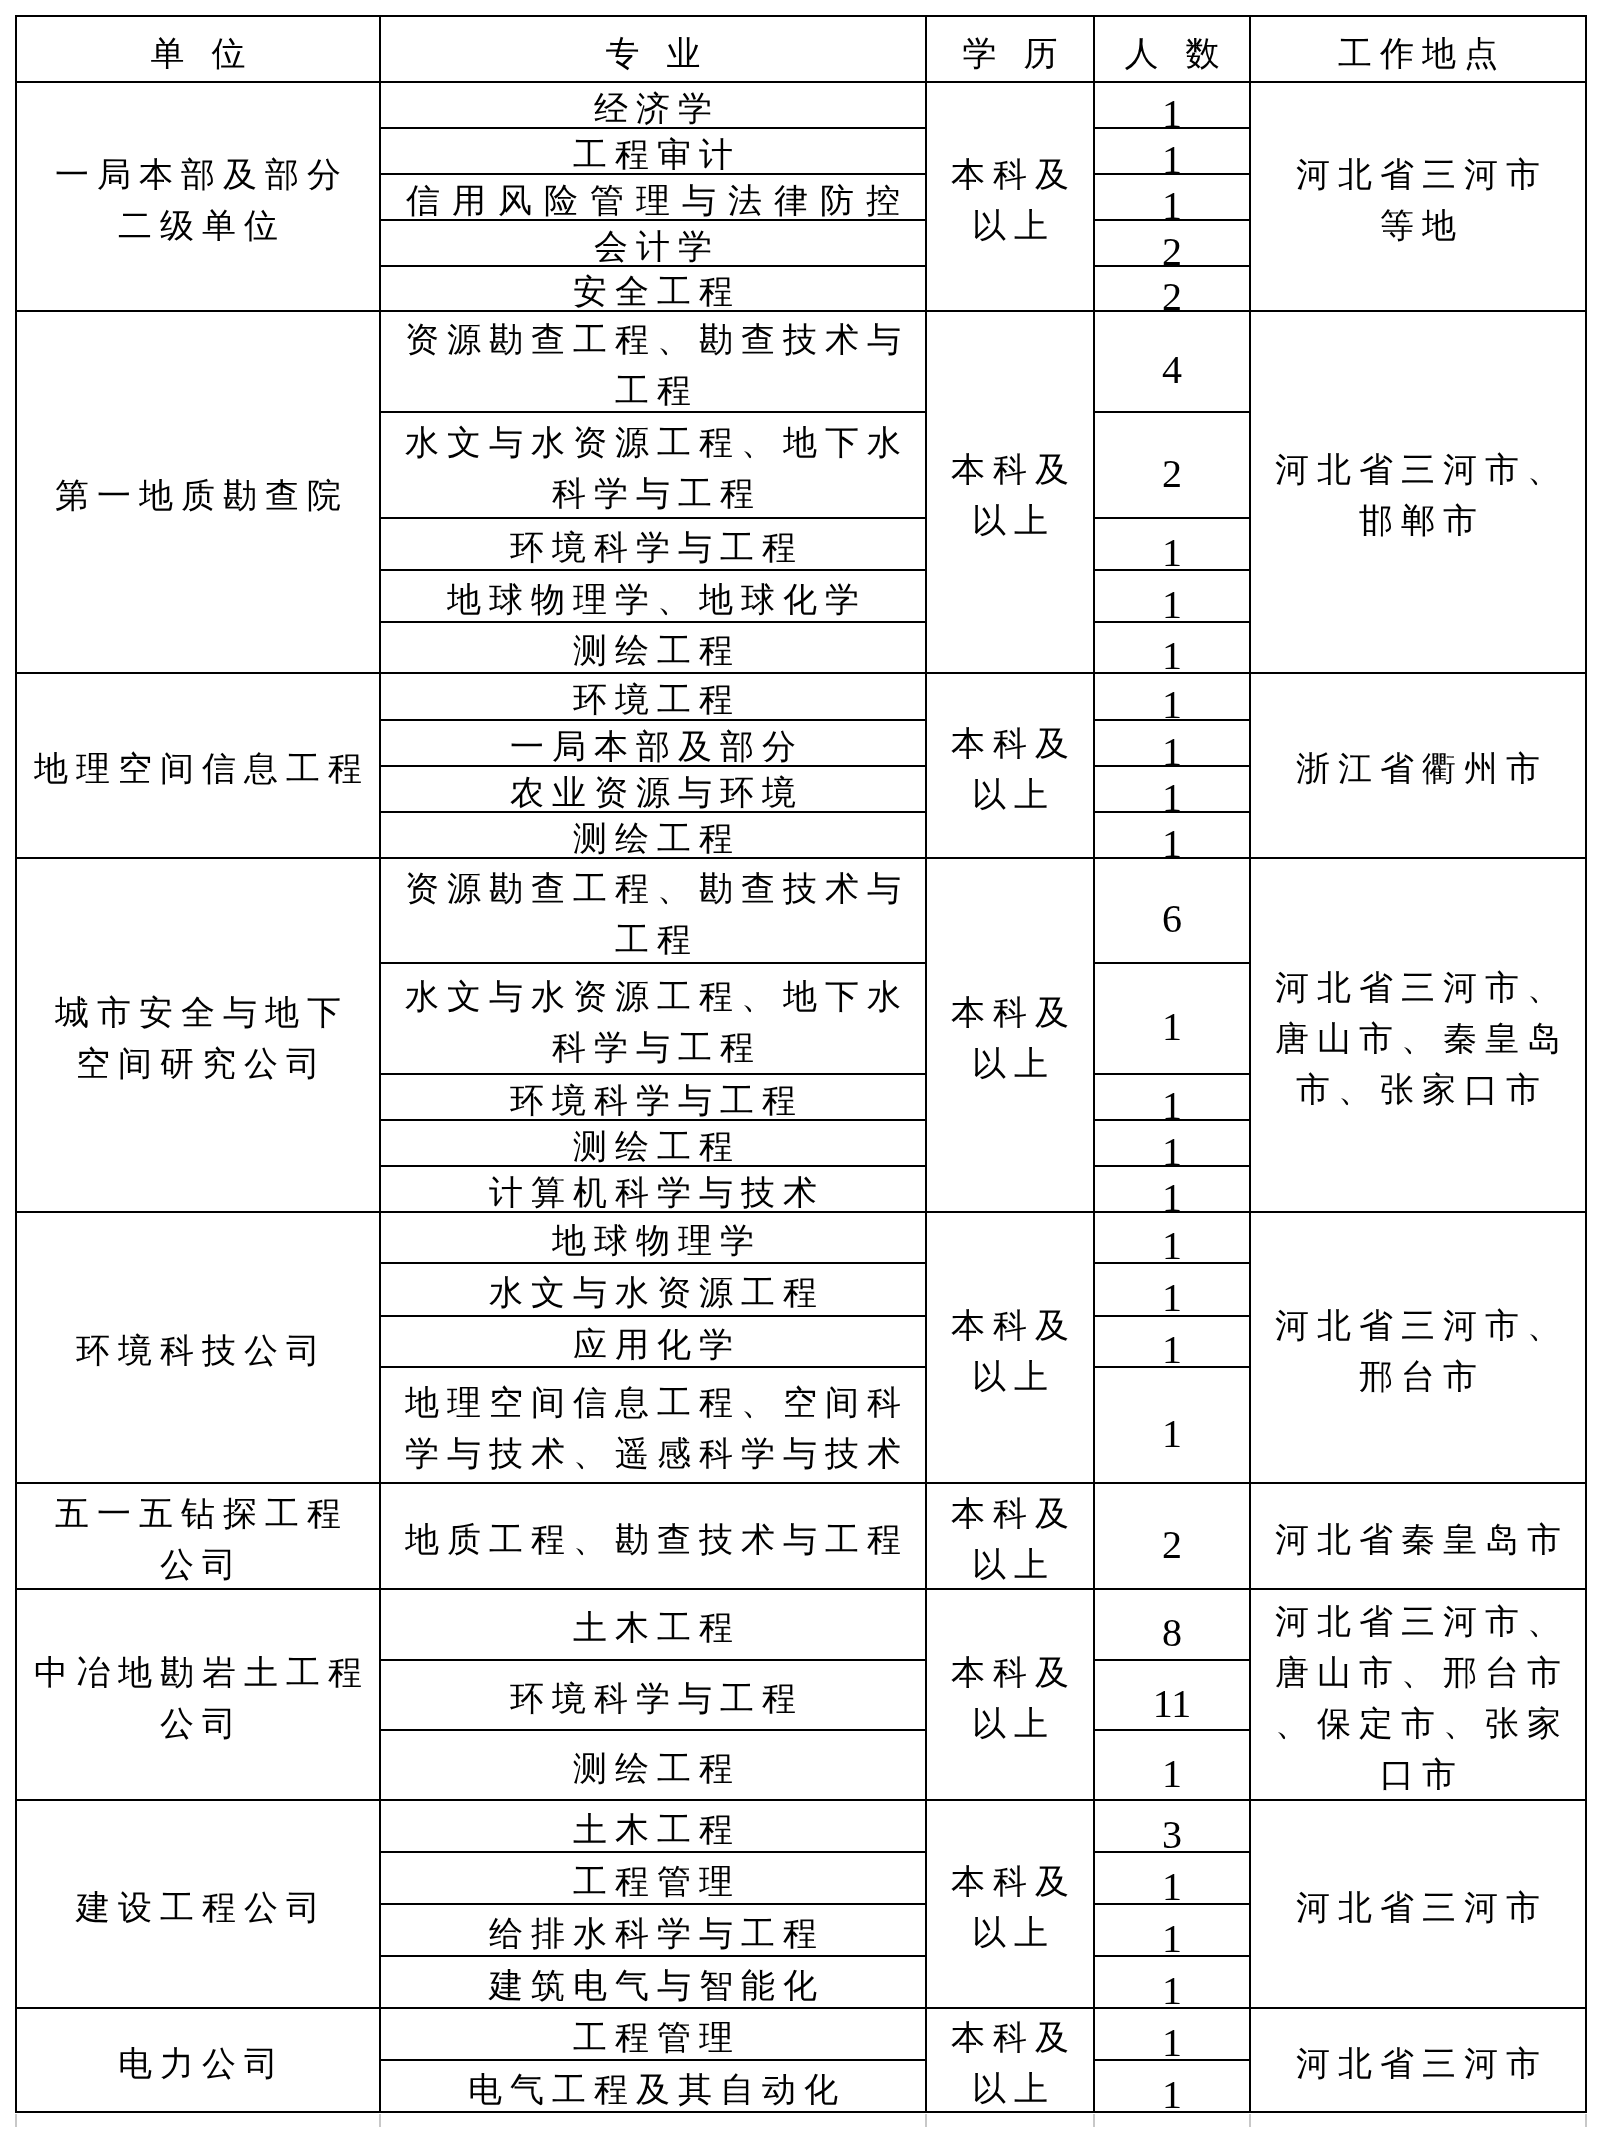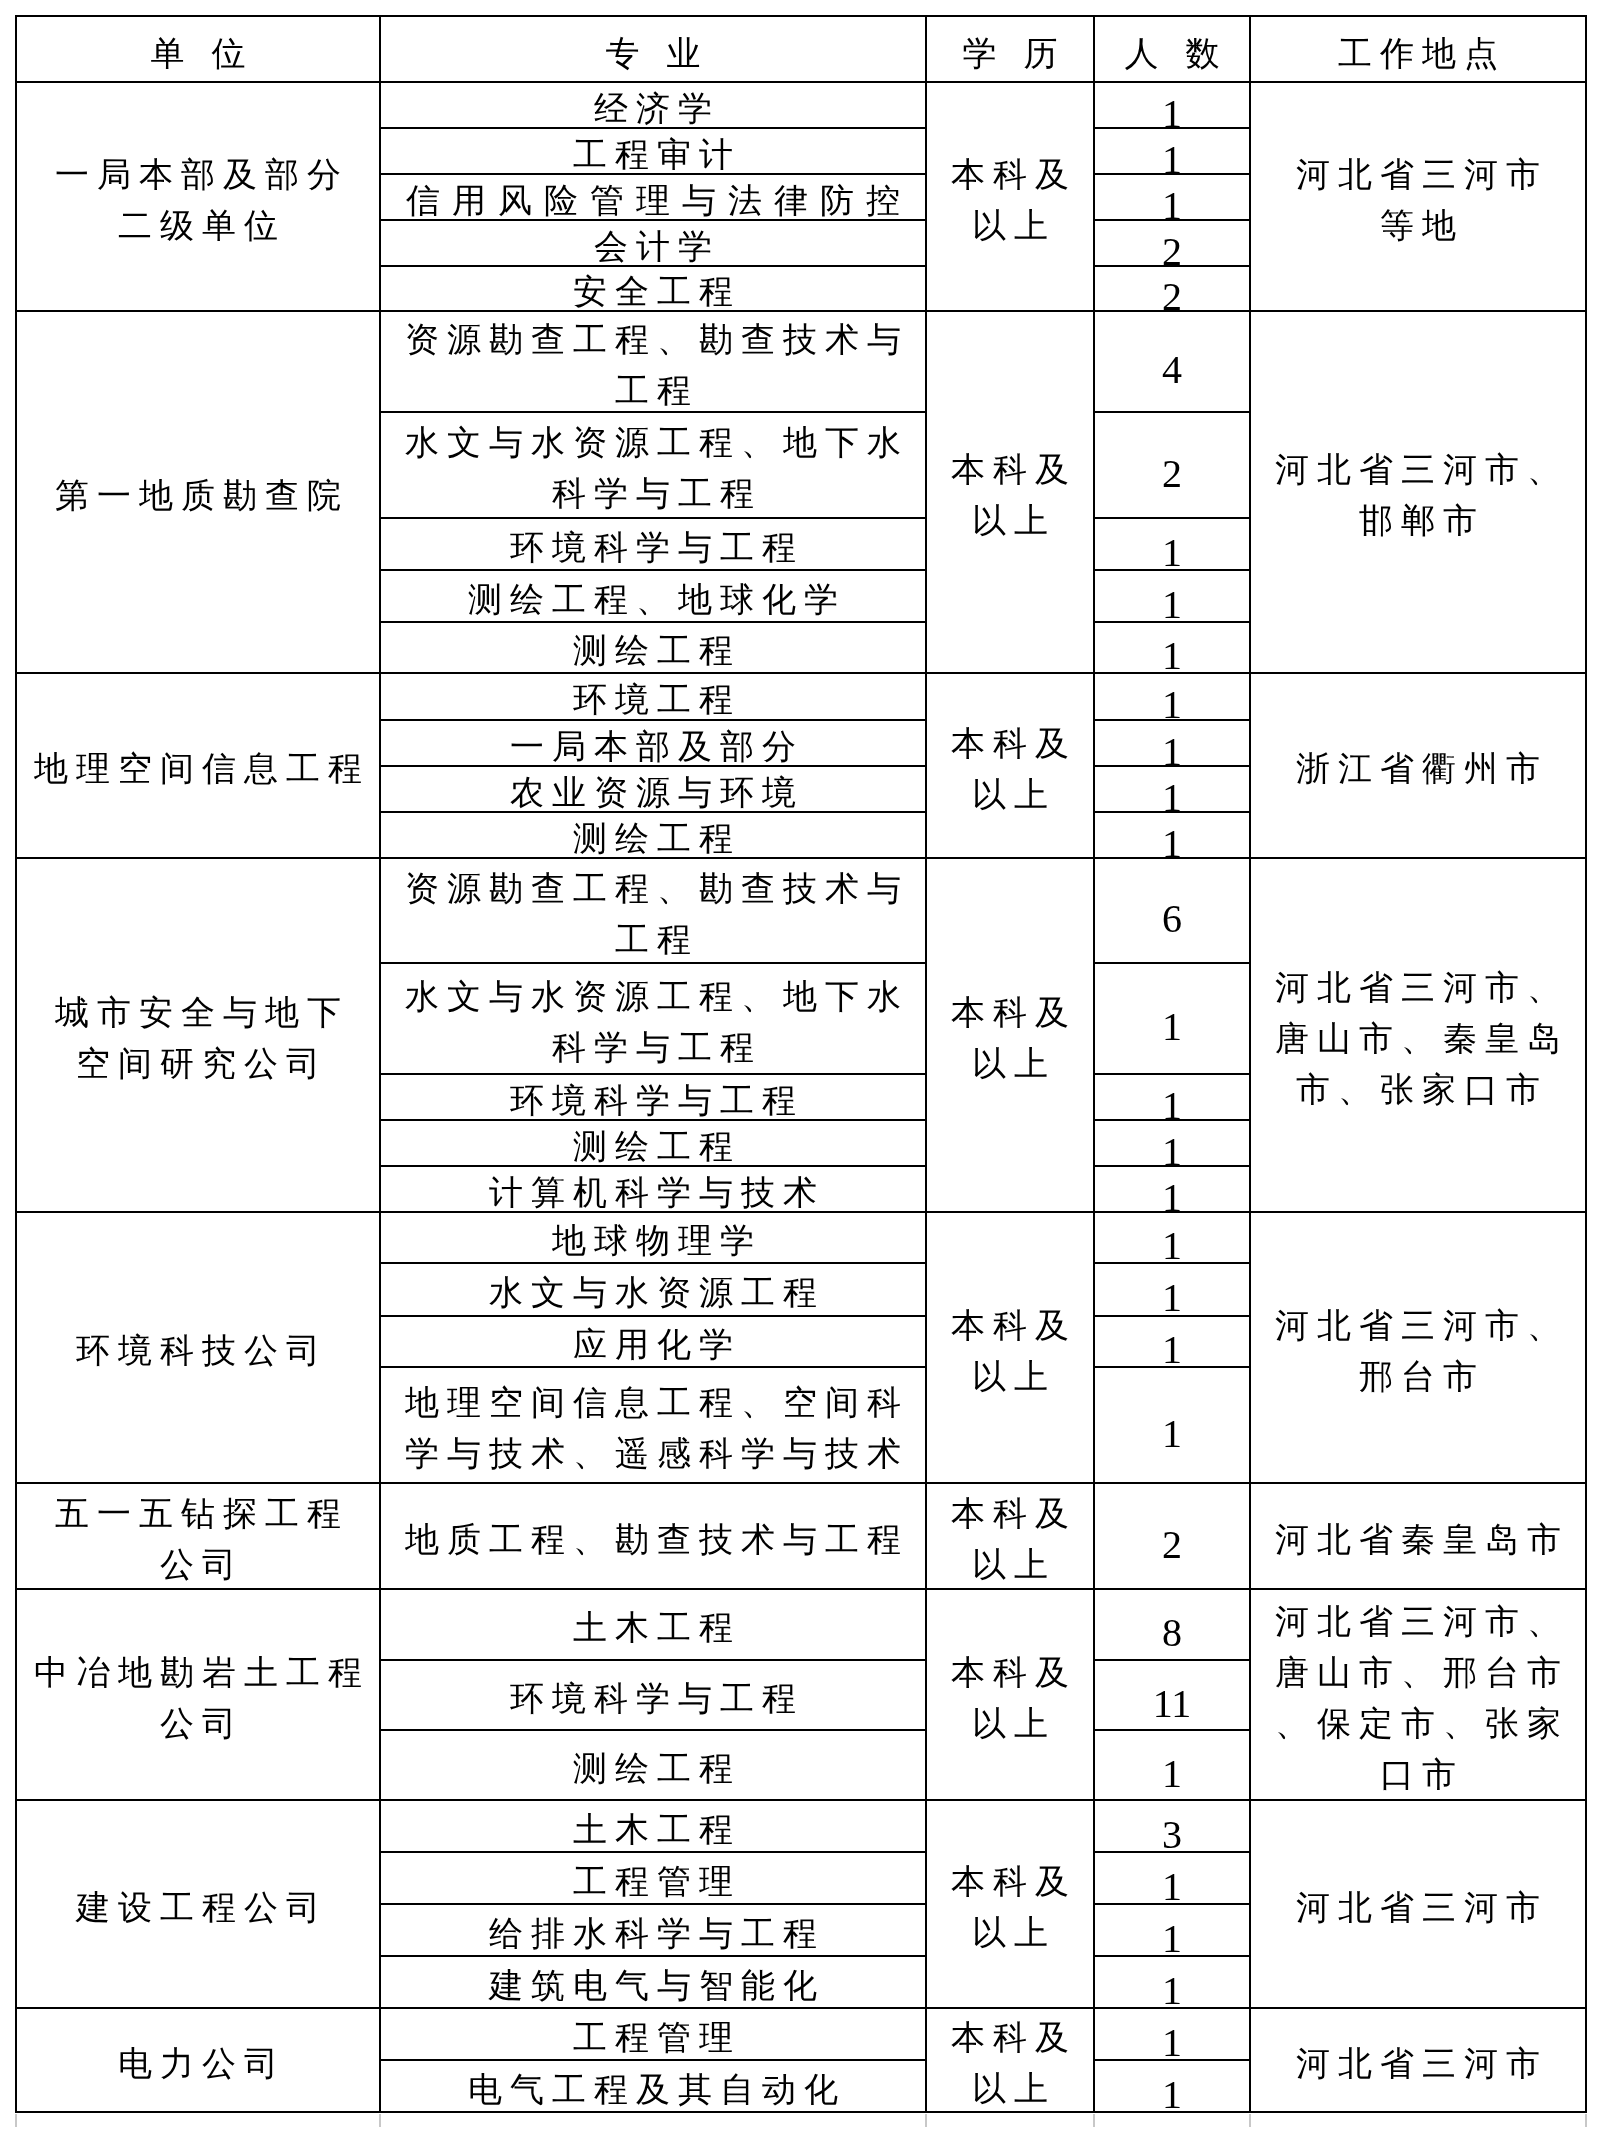--- a/index.html
+++ b/index.html
@@ -92,21 +92,21 @@
     <div class="c" style="grid-area:7/5/12/6"><span>河北省三河市、
 邯郸市</span></div>
     <div class="c" style="grid-area:7/2/8/3"><span>资源勘查工程、勘查技术与
 工程</span></div>
     <div class="c num" style="grid-area:7/4/8/5"><span>4</span></div>
     <div class="c" style="grid-area:8/2/9/3"><span>水文与水资源工程、地下水
 科学与工程</span></div>
     <div class="c num" style="grid-area:8/4/9/5"><span>2</span></div>
     <div class="c" style="grid-area:9/2/10/3"><span>环境科学与工程</span></div>
     <div class="c num" style="grid-area:9/4/10/5"><span>1</span></div>
-    <div class="c" style="grid-area:10/2/11/3"><span>测绘工程、地球化学</span></div>
+    <div class="c" style="grid-area:10/2/11/3"><span>地球物理学、地球化学</span></div>
     <div class="c num" style="grid-area:10/4/11/5"><span>1</span></div>
     <div class="c" style="grid-area:11/2/12/3"><span>测绘工程</span></div>
     <div class="c num" style="grid-area:11/4/12/5"><span>1</span></div>
   </div>
 
   <div class="grp">
     <div class="c" style="grid-area:12/1/16/2"><span>地理空间信息工程</span></div>
     <div class="c" style="grid-area:12/3/16/4"><span>本科及
 以上</span></div>
     <div class="c" style="grid-area:12/5/16/6"><span>浙江省衢州市</span></div>

